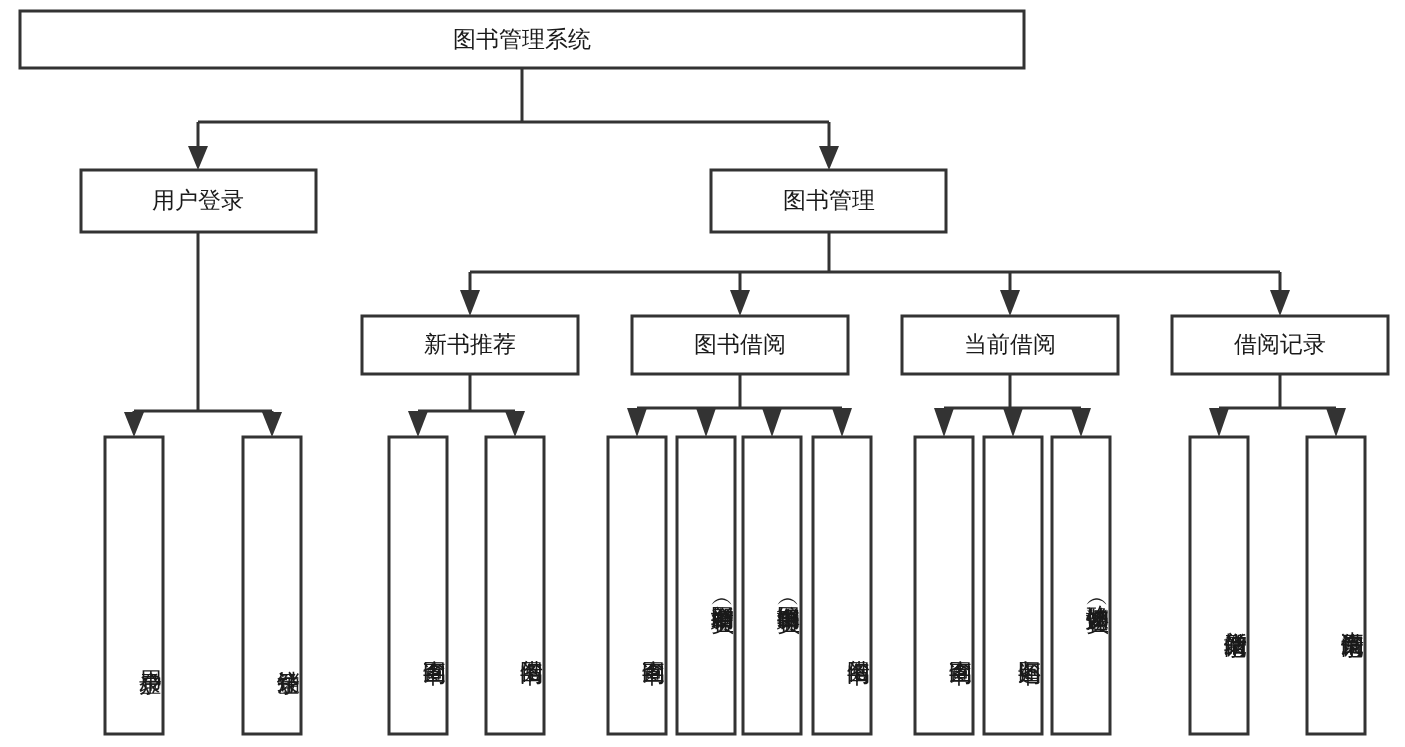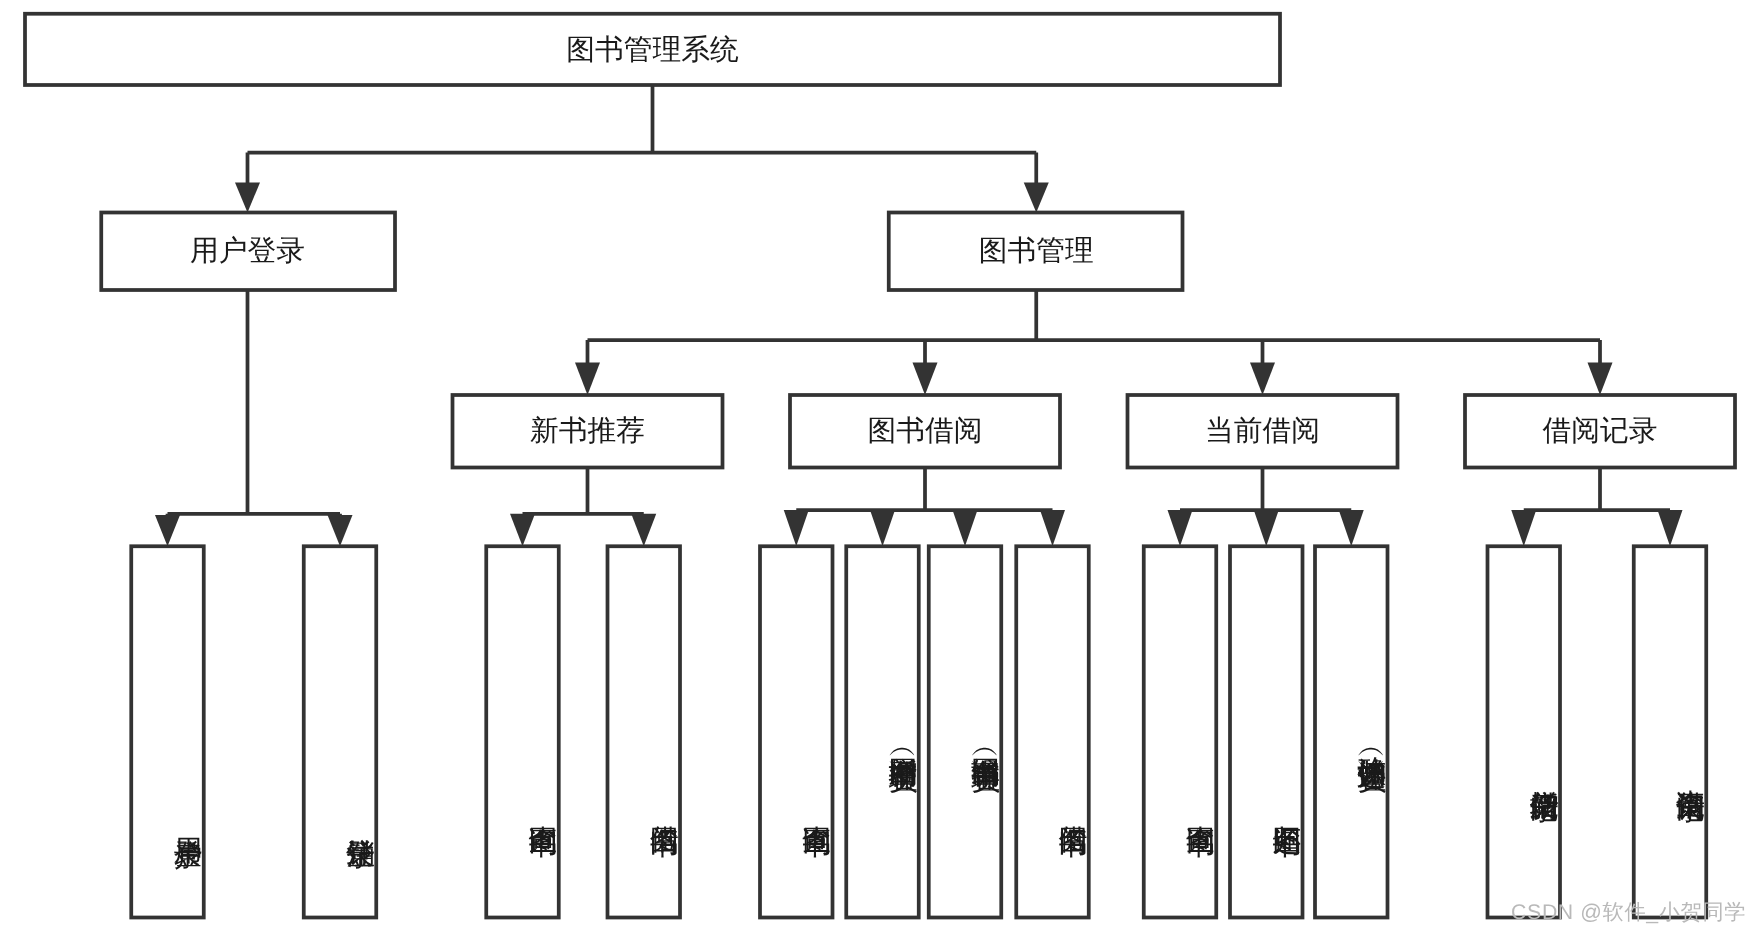--- a/index.html
+++ b/index.html
@@ -197,15 +197,14 @@
   <div class="vlabel-wrap" style="left:915px; top:437px; width:58px; height:297px; padding-top:58px;">查询图书</div>
 
   <div class="vlabel-wrap" style="left:984px; top:437px; width:58px; height:297px; padding-top:58px;">归还图书</div>
 
   <div class="vlabel-wrap" style="left:1052px; top:437px; width:58px; height:297px; padding-top:6px;">确认归还（管理员）</div>
 
   <div class="vlabel-wrap" style="left:1190px; top:437px; width:58px; height:297px; padding-top:30px;">新增借阅记录</div>
 
   <div class="vlabel-wrap" style="left:1307px; top:437px; width:58px; height:297px; padding-top:30px;">查询借阅记录</div>
 
-  <div class="watermark">CSDN @软件_小贺同学</div>
 
 </div>
 
 </body></html>

